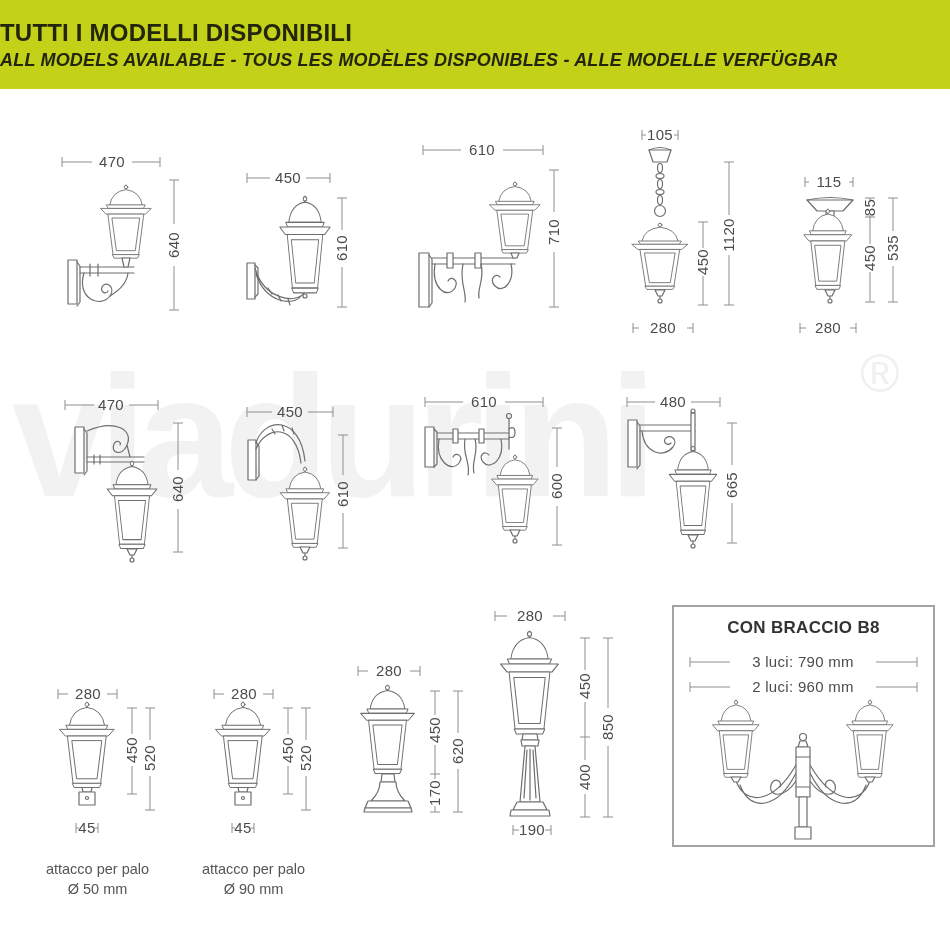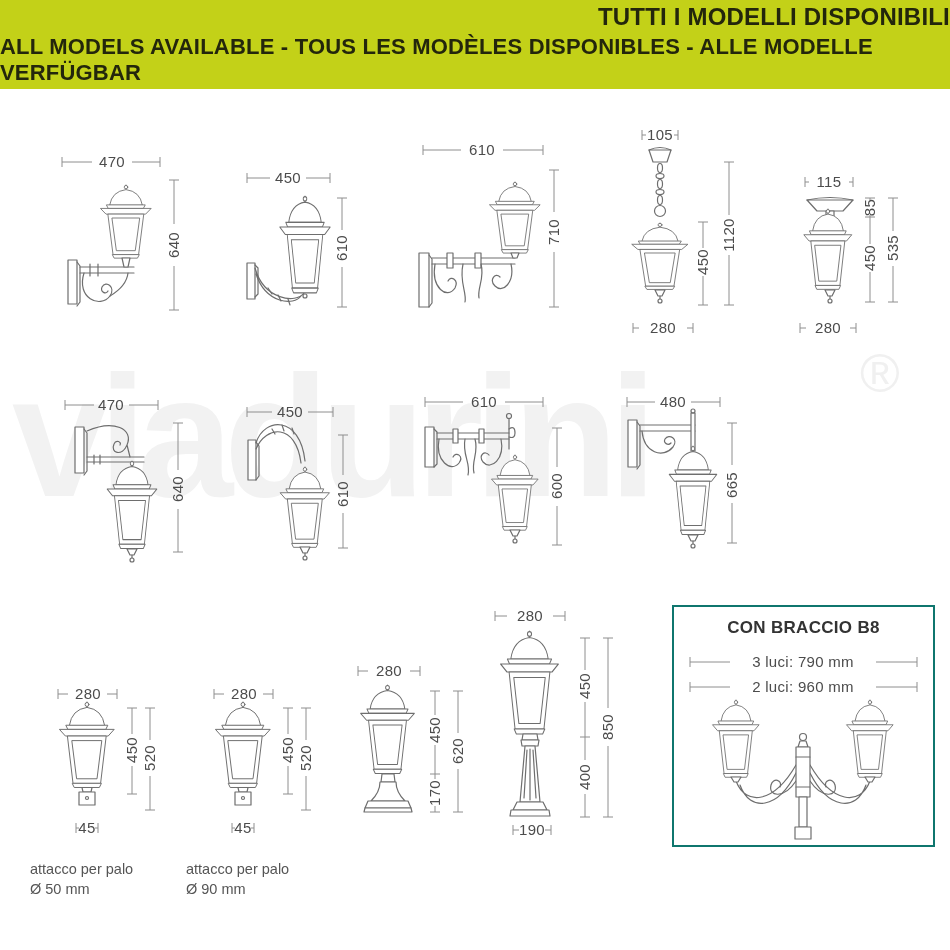--- a/index.html
+++ b/index.html
@@ -1,36 +1,36 @@
 <!DOCTYPE html>
 <html><head>
 <meta charset="utf-8">
 <style>
   html,body{margin:0;padding:0;background:#fff;}
   .page{position:relative;width:950px;height:950px;background:#fff;overflow:hidden;
         font-family:"Liberation Sans",sans-serif;}
   
   .hdr{position:absolute;left:0;top:0;width:950px;height:89px;background:#c3d118;
-       display:flex;flex-direction:column;justify-content:center;align-items:flex-end;gap:3px;z-index:2;}
+       display:flex;flex-direction:column;justify-content:center;align-items:flex-start;gap:3px;z-index:2;}
   .hdr .t1{font-size:24px;font-weight:800;color:#23260c;letter-spacing:.2px;}
-  .hdr .t2{font-size:22px;font-weight:800;color:#23260c;letter-spacing:.2px;}
+  .hdr .t2{font-size:18px;font-weight:800;font-style:italic;color:#23260c;letter-spacing:.2px;}
   
   .wm{position:absolute;left:12px;top:350px;font-size:172px;font-weight:700;color:#f2f2f2;
       letter-spacing:-9px;line-height:1;white-space:nowrap;z-index:0;user-select:none;}
   .wm-reg{position:absolute;left:860px;top:346px;font-size:54px;font-weight:400;color:#f0f0f0;
       line-height:1;z-index:0;user-select:none;}
   
   .fig{position:absolute;overflow:visible;z-index:1;}
   .ln{stroke:#6e6e6e;fill:#fff;stroke-width:1.2;stroke-linejoin:round;stroke-linecap:round;}
   .lo{stroke:#6e6e6e;fill:none;stroke-width:1.2;stroke-linejoin:round;stroke-linecap:round;}
   .dm{stroke:#8e8e8e;fill:none;stroke-width:1;}
   text.dt{fill:#4c4c4c;font-family:"Liberation Sans",sans-serif;font-size:15px;letter-spacing:.3px;}
-  .cap{position:absolute;font-size:14.5px;color:#555;line-height:1.35;z-index:1;}
+  .cap{position:absolute;text-align:center;font-size:14.5px;color:#555;line-height:1.35;z-index:1;}
   
-  .b8{position:absolute;left:672px;top:605px;width:259px;height:238px;border:2px solid #0f766e;
+  .b8{position:absolute;left:672px;top:605px;width:259px;height:238px;border:2px solid #a3a3a3;
       background:#fff;z-index:1;}
   .b8t{position:absolute;top:11px;left:0;right:0;text-align:center;font-weight:700;
        font-size:17px;color:#333;letter-spacing:.3px;}
 </style>
 </head>
 <body>
 
 <div class="page">
 
   <svg width="0" height="0" style="position:absolute">

